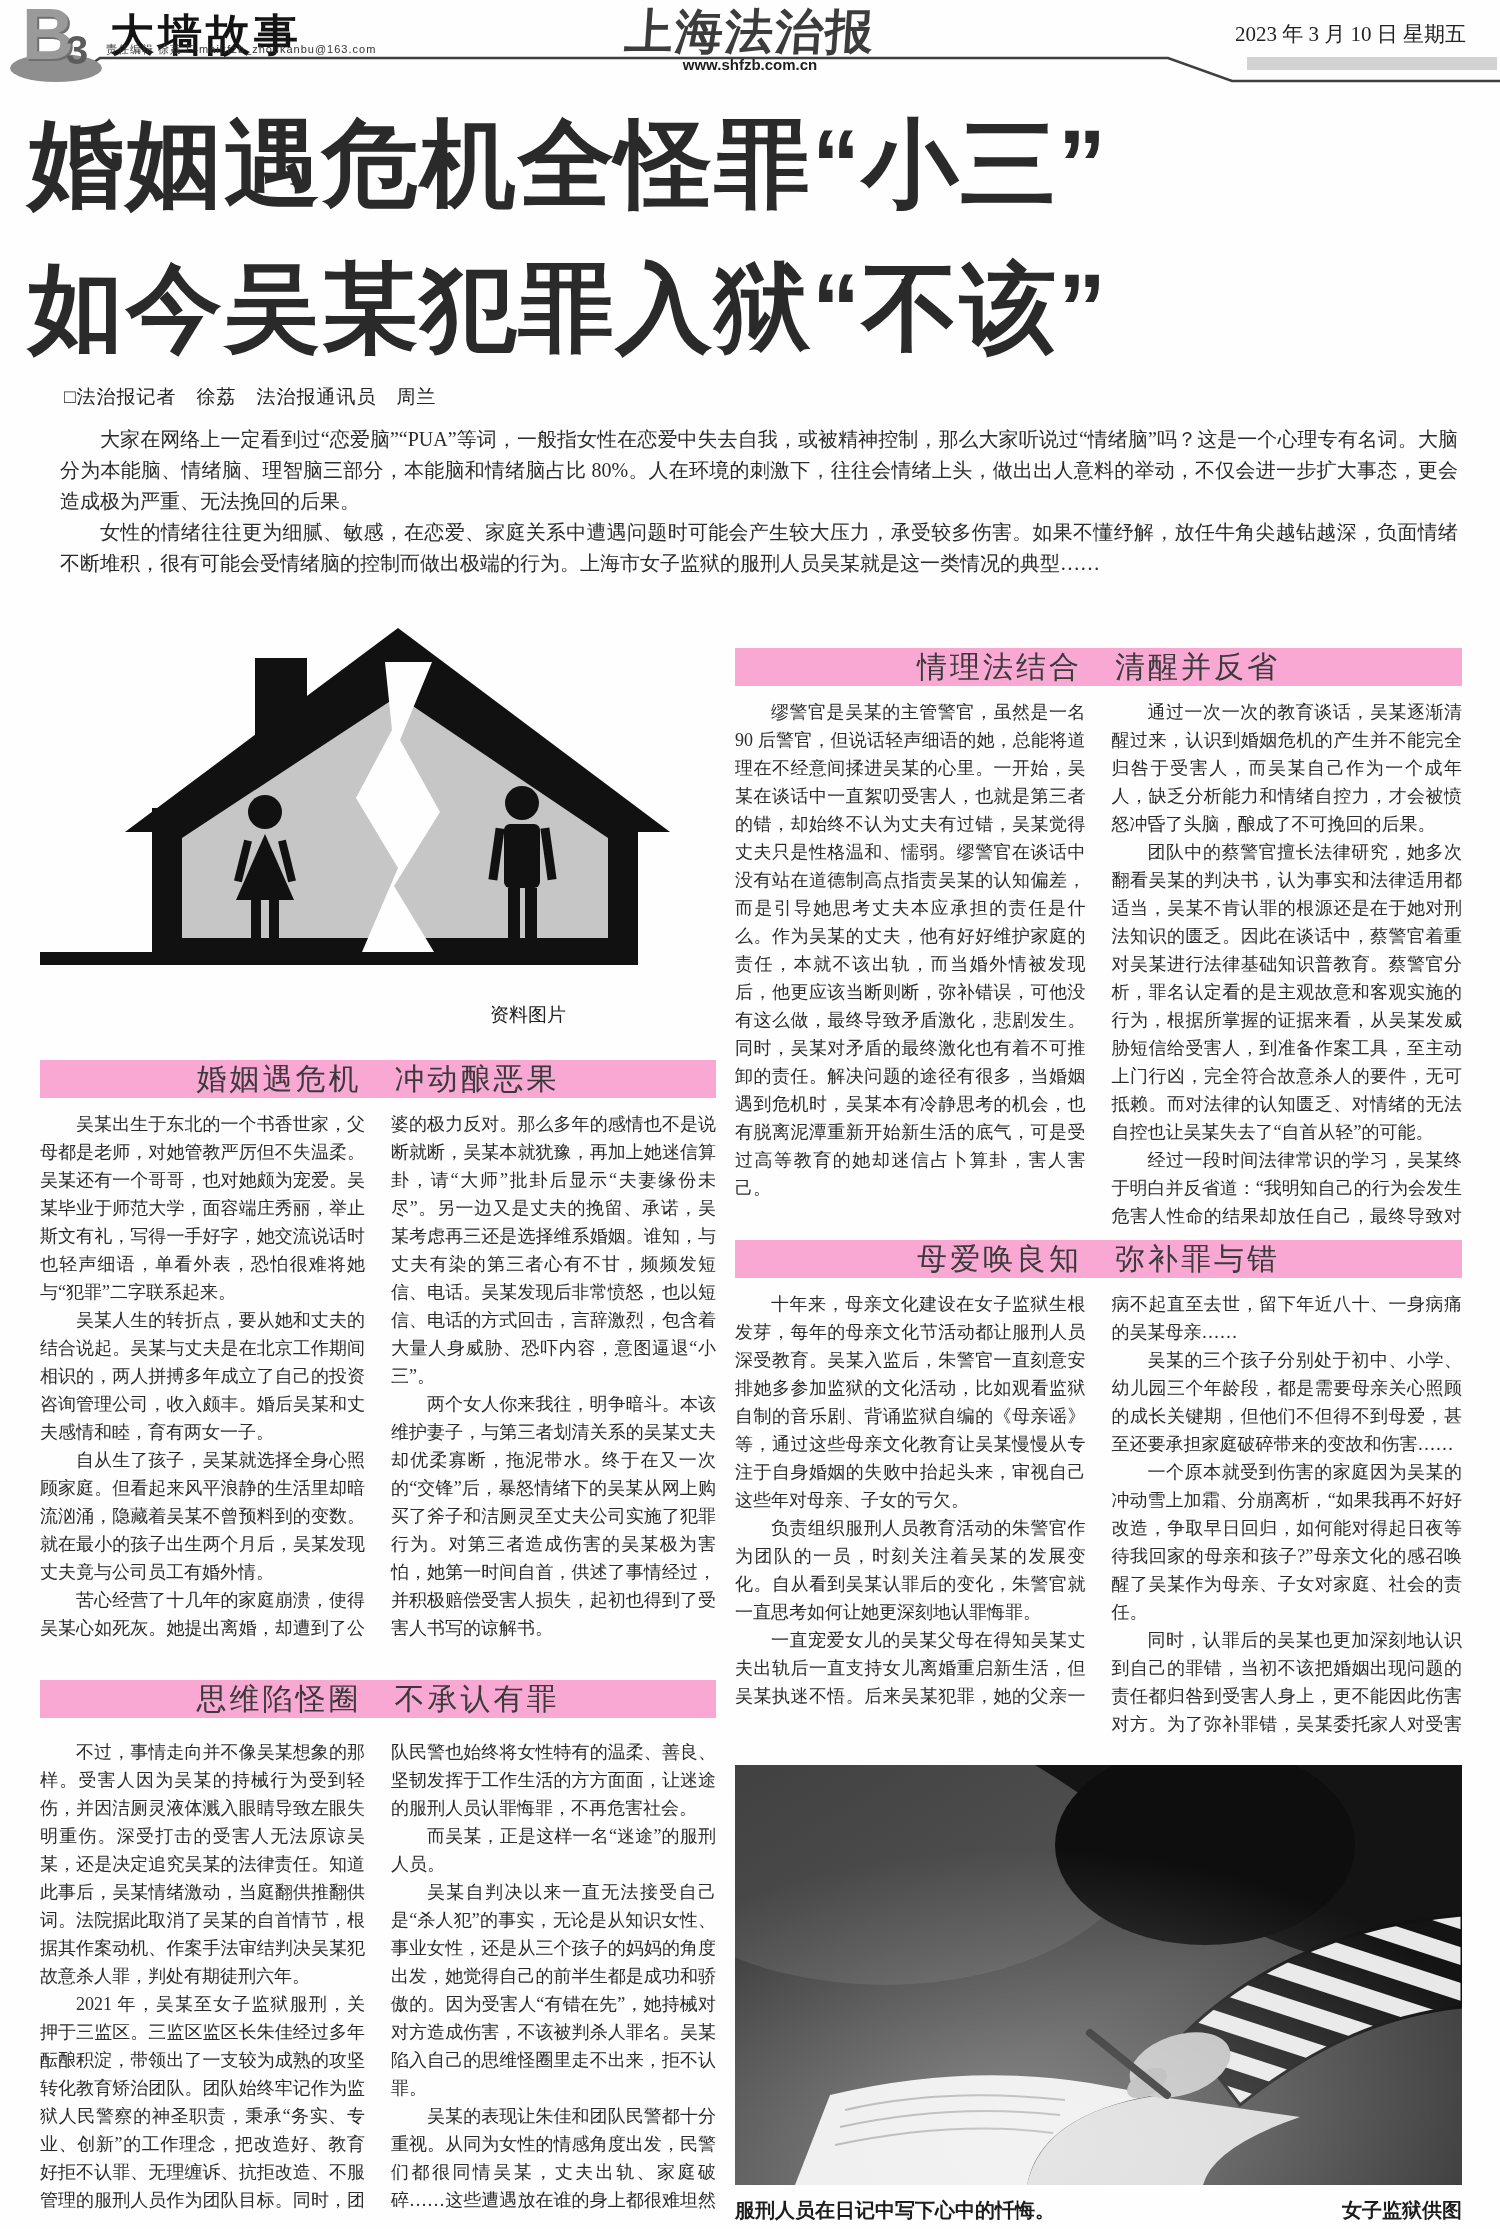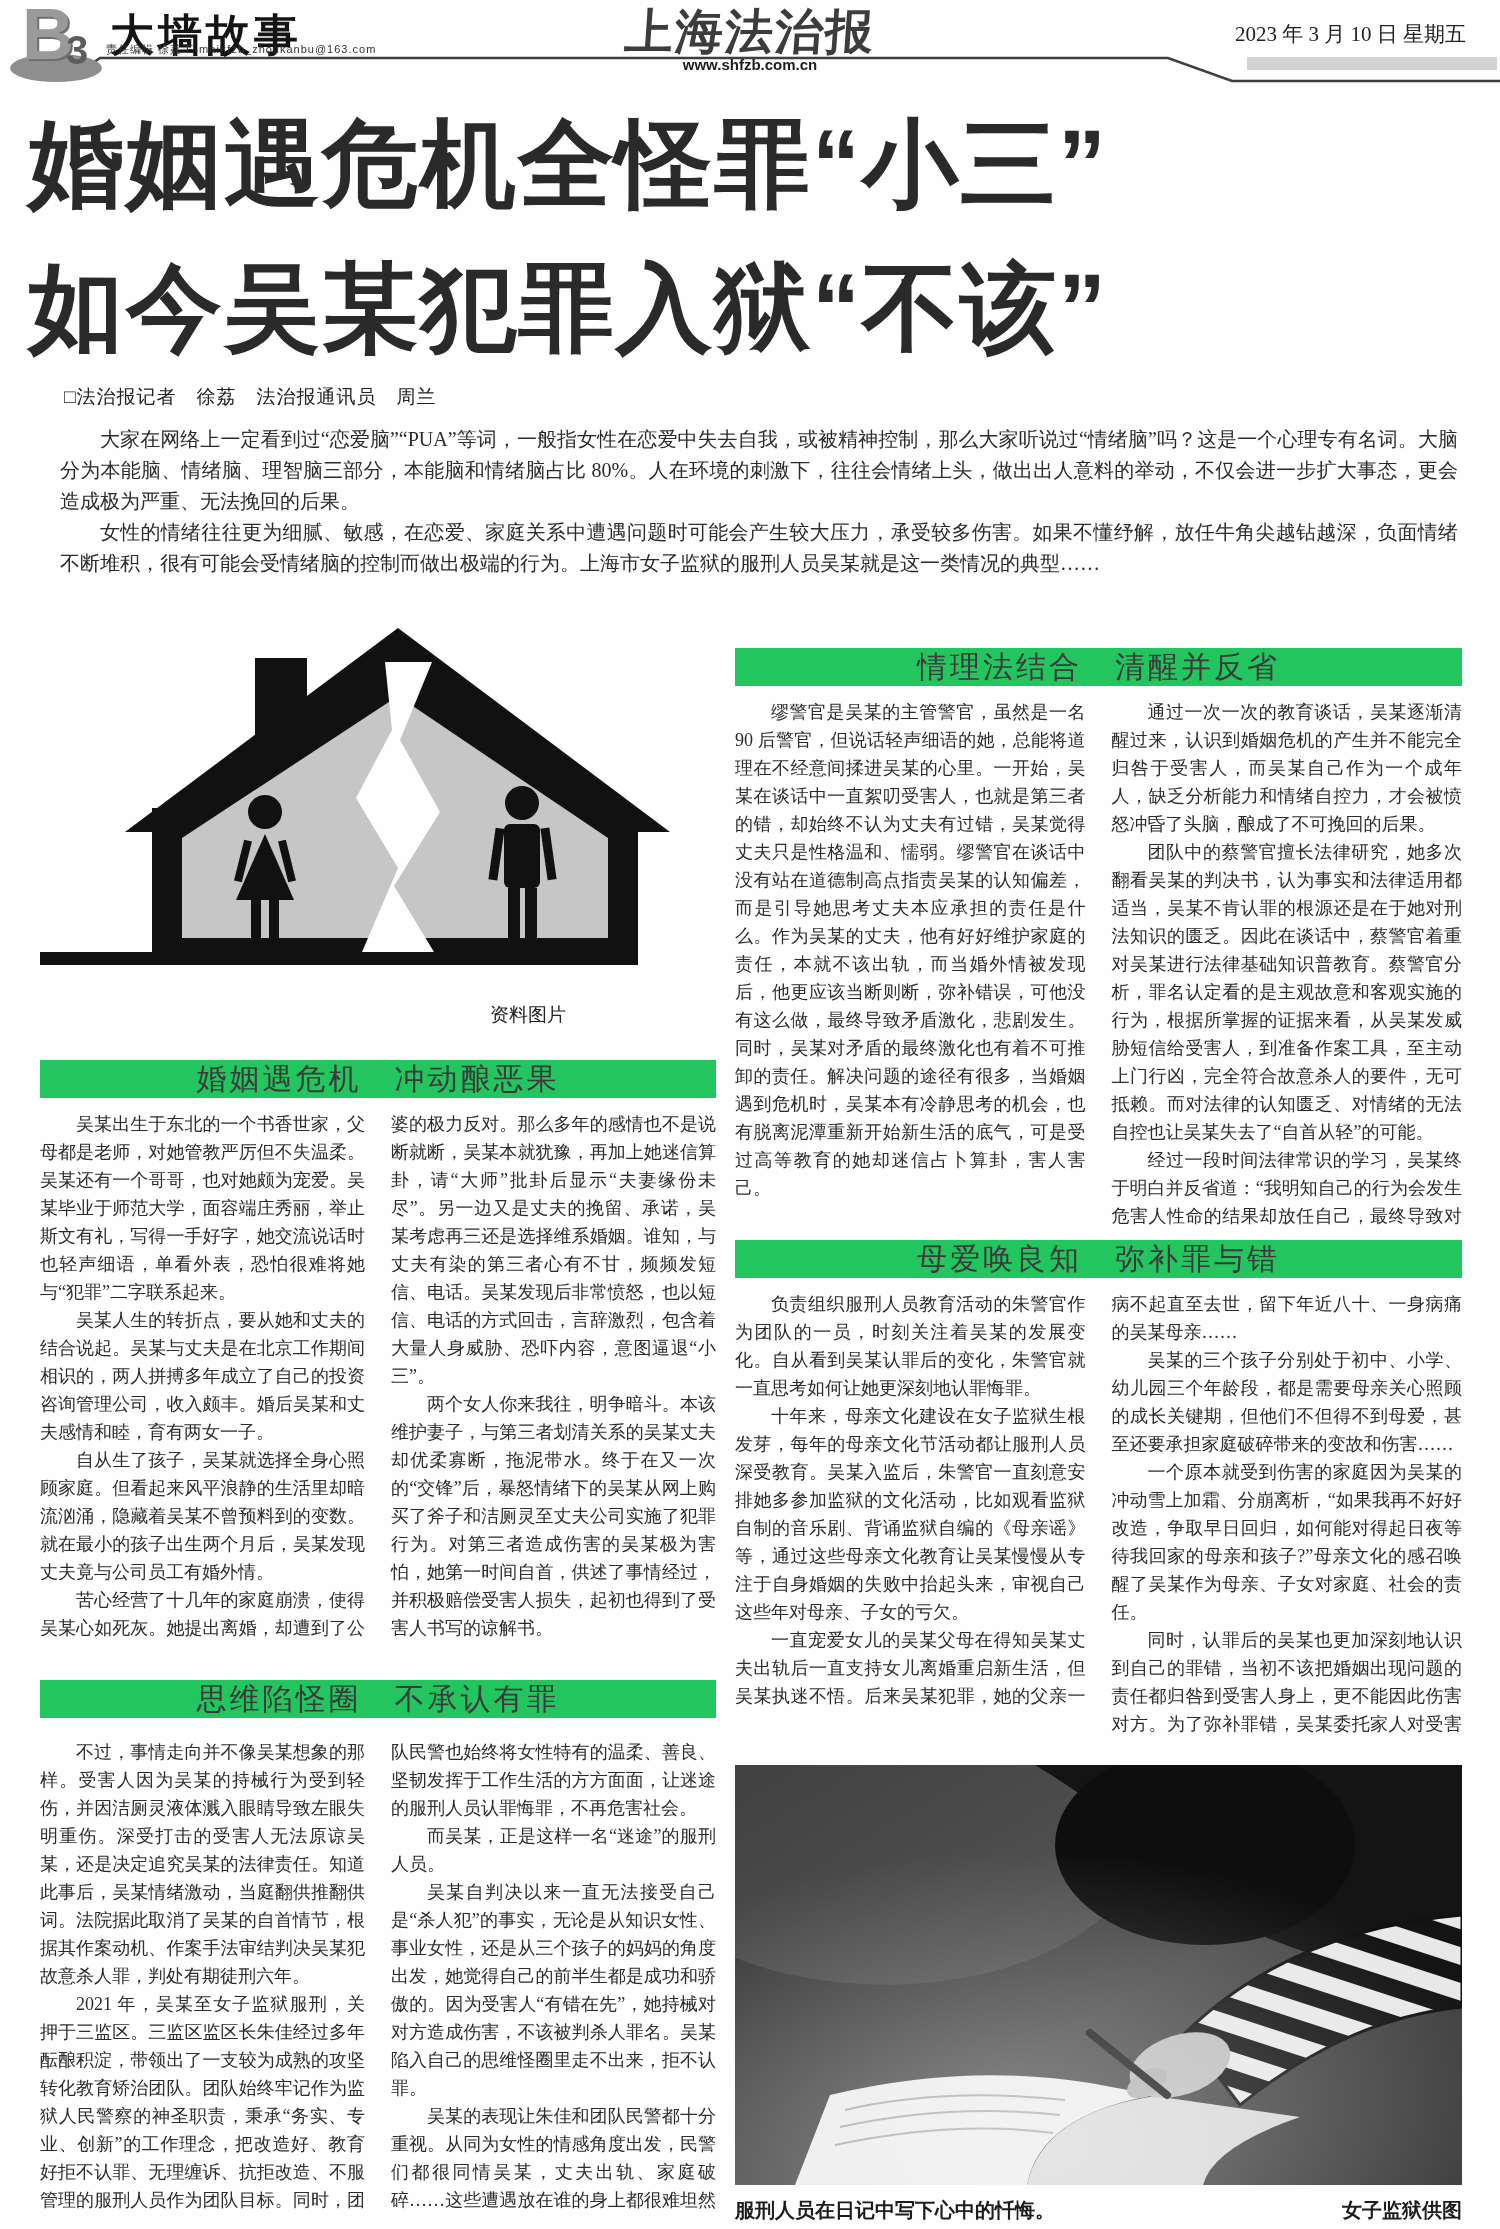--- a/index.html
+++ b/index.html
@@ -35,21 +35,21 @@
   .byline{position:absolute;left:64px;top:384px;font-family:Liberation Sans, sans-serif;
           font-size:19px;color:#222;letter-spacing:1px;}
   .lede{position:absolute;left:60px;top:424px;width:1398px;font-size:20px;line-height:31px;
           text-align:justify;color:#2b2b2b;}
   .lede p{margin:0;text-indent:2em;}
 
   
   .story{position:absolute;}
   .story-left{left:40px;top:600px;width:676px;}
   .story-right{left:735px;top:648px;width:727px;}
-  .sec-head{background:#22c55e;height:38px;line-height:38px;text-align:center;
+  .sec-head{background:#f9a8d4;height:38px;line-height:38px;text-align:center;
           font-family:"Liberation Sans",sans-serif;font-size:30px;color:#3a3a3a;
           letter-spacing:3px;font-weight:500;}
   .cols{column-gap:26px;column-count:2;text-align:justify;font-size:18px;line-height:28px;
           overflow:hidden;color:#2b2b2b;}
   .cols p{margin:0;text-indent:2em;}
   .t1{margin-top:12px;height:550px;}
   .t2{margin-top:20px;height:491px;}
   .t3{margin-top:12px;height:534px;}
   .t4{margin-top:12px;height:470px;}
   .h2m{margin-top:20px;}
@@ -154,22 +154,22 @@
     <div class="sec-head">情理法结合　清醒并反省</div>
     <div class="cols t3">
       <p>缪警官是吴某的主管警官，虽然是一名 90 后警官，但说话轻声细语的她，总能将道理在不经意间揉进吴某的心里。一开始，吴某在谈话中一直絮叨受害人，也就是第三者的错，却始终不认为丈夫有过错，吴某觉得丈夫只是性格温和、懦弱。缪警官在谈话中没有站在道德制高点指责吴某的认知偏差，而是引导她思考丈夫本应承担的责任是什么。作为吴某的丈夫，他有好好维护家庭的责任，本就不该出轨，而当婚外情被发现后，他更应该当断则断，弥补错误，可他没有这么做，最终导致矛盾激化，悲剧发生。同时，吴某对矛盾的最终激化也有着不可推卸的责任。解决问题的途径有很多，当婚姻遇到危机时，吴某本有冷静思考的机会，也有脱离泥潭重新开始新生活的底气，可是受过高等教育的她却迷信占卜算卦，害人害己。</p>
       <p>通过一次一次的教育谈话，吴某逐渐清醒过来，认识到婚姻危机的产生并不能完全归咎于受害人，而吴某自己作为一个成年人，缺乏分析能力和情绪自控力，才会被愤怒冲昏了头脑，酿成了不可挽回的后果。</p>
       <p>团队中的蔡警官擅长法律研究，她多次翻看吴某的判决书，认为事实和法律适用都适当，吴某不肯认罪的根源还是在于她对刑法知识的匮乏。因此在谈话中，蔡警官着重对吴某进行法律基础知识普教育。蔡警官分析，罪名认定看的是主观故意和客观实施的行为，根据所掌握的证据来看，从吴某发威胁短信给受害人，到准备作案工具，至主动上门行凶，完全符合故意杀人的要件，无可抵赖。而对法律的认知匮乏、对情绪的无法自控也让吴某失去了“自首从轻”的可能。</p>
       <p>经过一段时间法律常识的学习，吴某终于明白并反省道：“我明知自己的行为会发生危害人性命的结果却放任自己，最终导致对方眼睛重伤的严重后果。当庭翻供，是我一时之间气不过，以为自己不承认就可以躲过法律的制裁；我不认罪，是不想承认自己是一个杀人犯，但在法律事实面前，我无从抵赖，我认罪服法……”</p>
     </div>
 
     <div class="sec-head h4m">母爱唤良知　弥补罪与错</div>
     <div class="cols t4">
+      <p>十年来，母亲文化建设在女子监狱生根发芽，每年的母亲文化节活动都让服刑人员深受教育。吴某入监后，朱警官一直刻意安排她多参加监狱的文化活动，比如观看监狱自制的音乐剧、背诵监狱自编的《母亲谣》等，通过这些母亲文化教育让吴某慢慢从专注于自身婚姻的失败中抬起头来，审视自己这些年对母亲、子女的亏欠。</p>
       <p>负责组织服刑人员教育活动的朱警官作为团队的一员，时刻关注着吴某的发展变化。自从看到吴某认罪后的变化，朱警官就一直思考如何让她更深刻地认罪悔罪。</p>
-      <p>十年来，母亲文化建设在女子监狱生根发芽，每年的母亲文化节活动都让服刑人员深受教育。吴某入监后，朱警官一直刻意安排她多参加监狱的文化活动，比如观看监狱自制的音乐剧、背诵监狱自编的《母亲谣》等，通过这些母亲文化教育让吴某慢慢从专注于自身婚姻的失败中抬起头来，审视自己这些年对母亲、子女的亏欠。</p>
       <p>一直宠爱女儿的吴某父母在得知吴某丈夫出轨后一直支持女儿离婚重启新生活，但吴某执迷不悟。后来吴某犯罪，她的父亲一病不起直至去世，留下年近八十、一身病痛的吴某母亲……</p>
       <p>吴某的三个孩子分别处于初中、小学、幼儿园三个年龄段，都是需要母亲关心照顾的成长关键期，但他们不但得不到母爱，甚至还要承担家庭破碎带来的变故和伤害……</p>
       <p>一个原本就受到伤害的家庭因为吴某的冲动雪上加霜、分崩离析，“如果我再不好好改造，争取早日回归，如何能对得起日夜等待我回家的母亲和孩子?”母亲文化的感召唤醒了吴某作为母亲、子女对家庭、社会的责任。</p>
       <p>同时，认罪后的吴某也更加深刻地认识到自己的罪错，当初不该把婚姻出现问题的责任都归咎到受害人身上，更不能因此伤害对方。为了弥补罪错，吴某委托家人对受害人作出经济补偿和精神赔偿，承担了全部的医疗和生活花费，并取得受害人的原谅与书面谅解书。</p>
 
     </div>
 
     
     <svg class="photo" viewBox="0 0 727 420">
       <defs>

